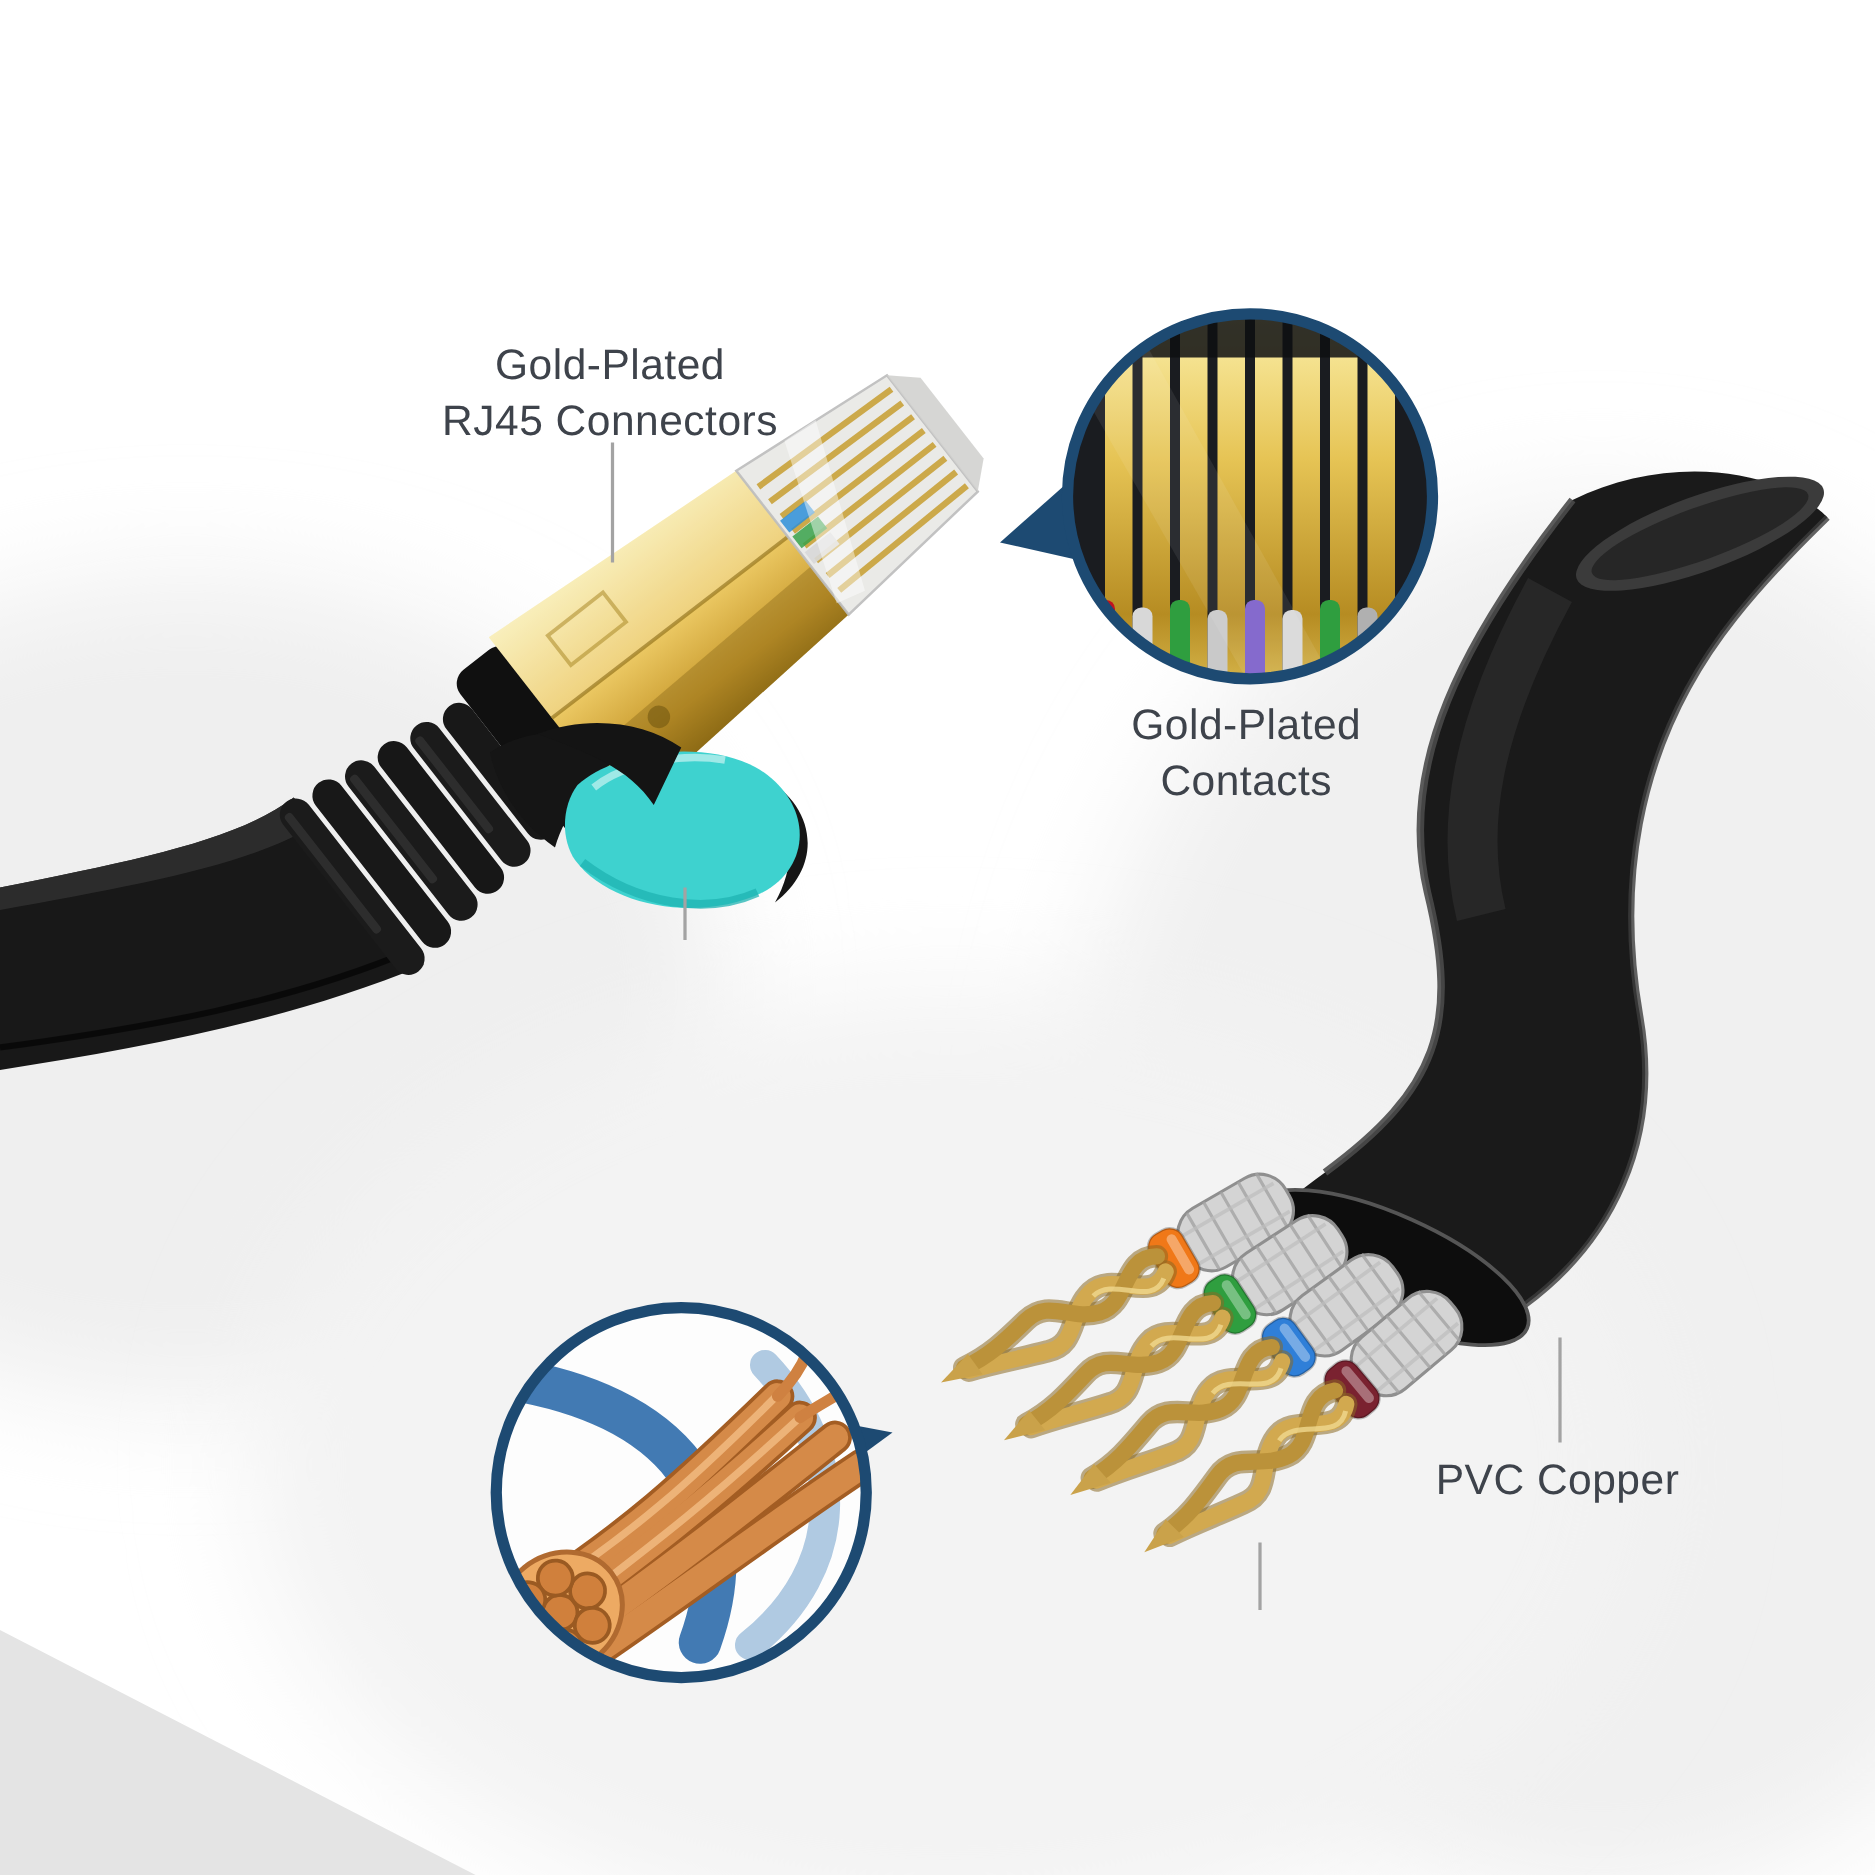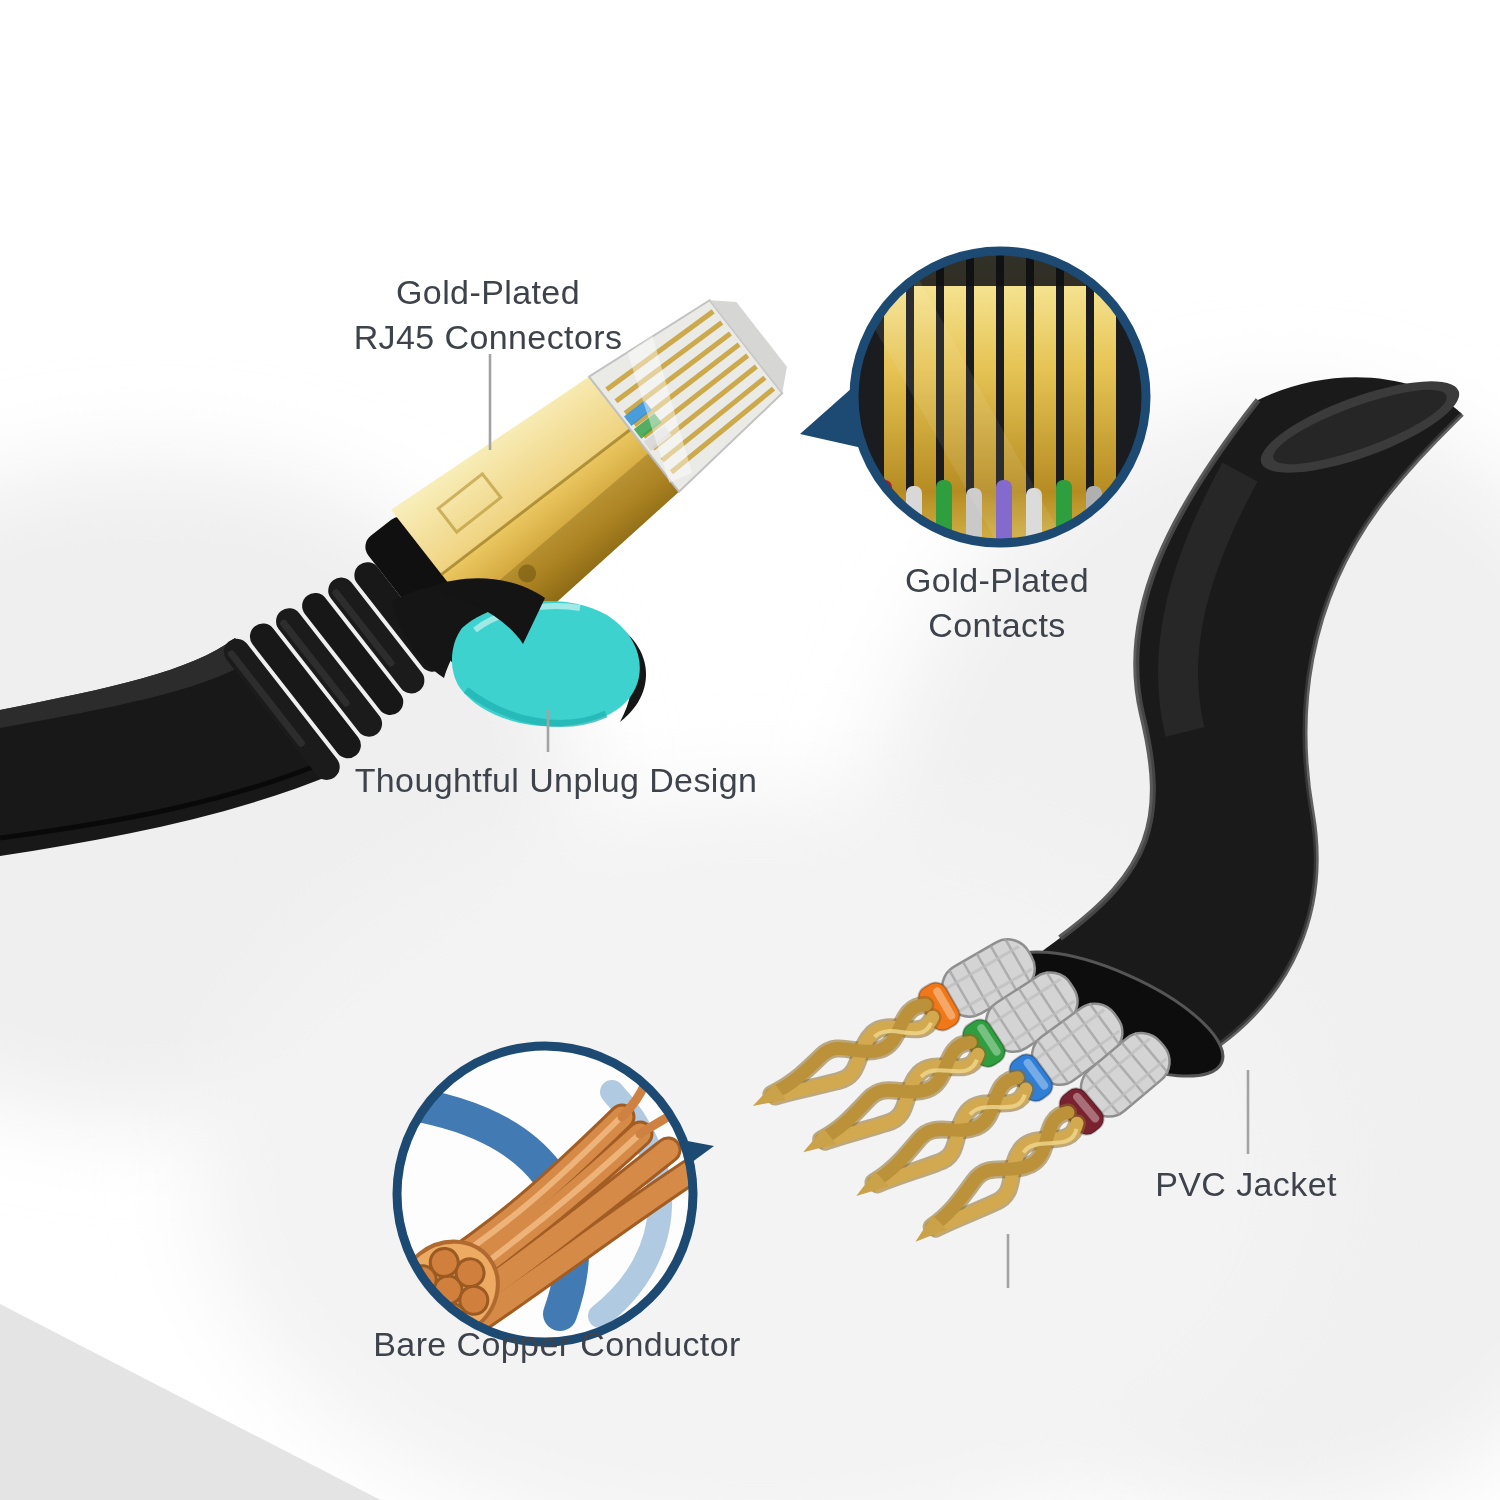--- a/index.html
+++ b/index.html
@@ -215,17 +215,15 @@
       </g>
     </g>
     <circle cx="545" cy="1152" r="148" fill="none" style="stroke:var(--navy,#1d4a72)" stroke-width="9"></circle>
   </g>
 </svg>
 
 <div class="label" id="label-rj45">Gold-Plated
 RJ45 Connectors</div>
 <div class="label" id="label-contacts">Gold-Plated
 Contacts</div>
-<div class="label" id="label-unplug">Thoughtful Unplug Design</div>
-<div class="label" id="label-pvc">PVC Jacket</div>
-<div class="label" id="label-copper">Bare Copper Conductor</div>
+<div class="label" id="label-pvc">PVC Copper</div>
 
 </div>
 
 </body></html>

